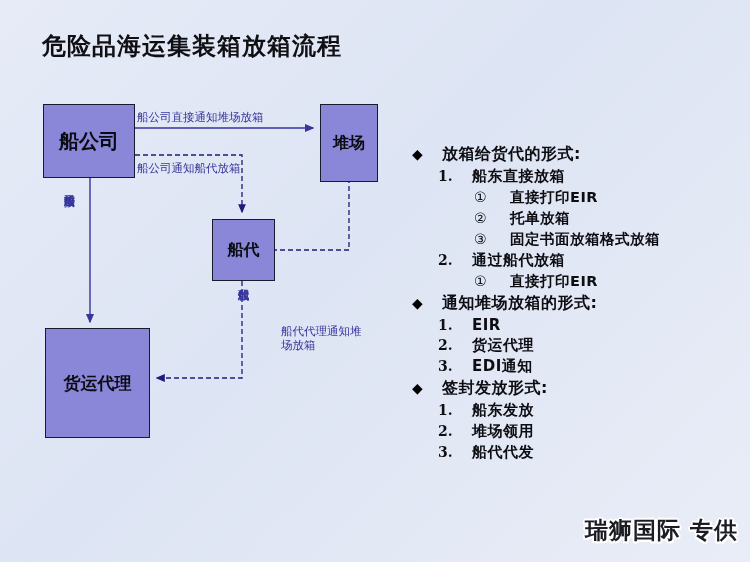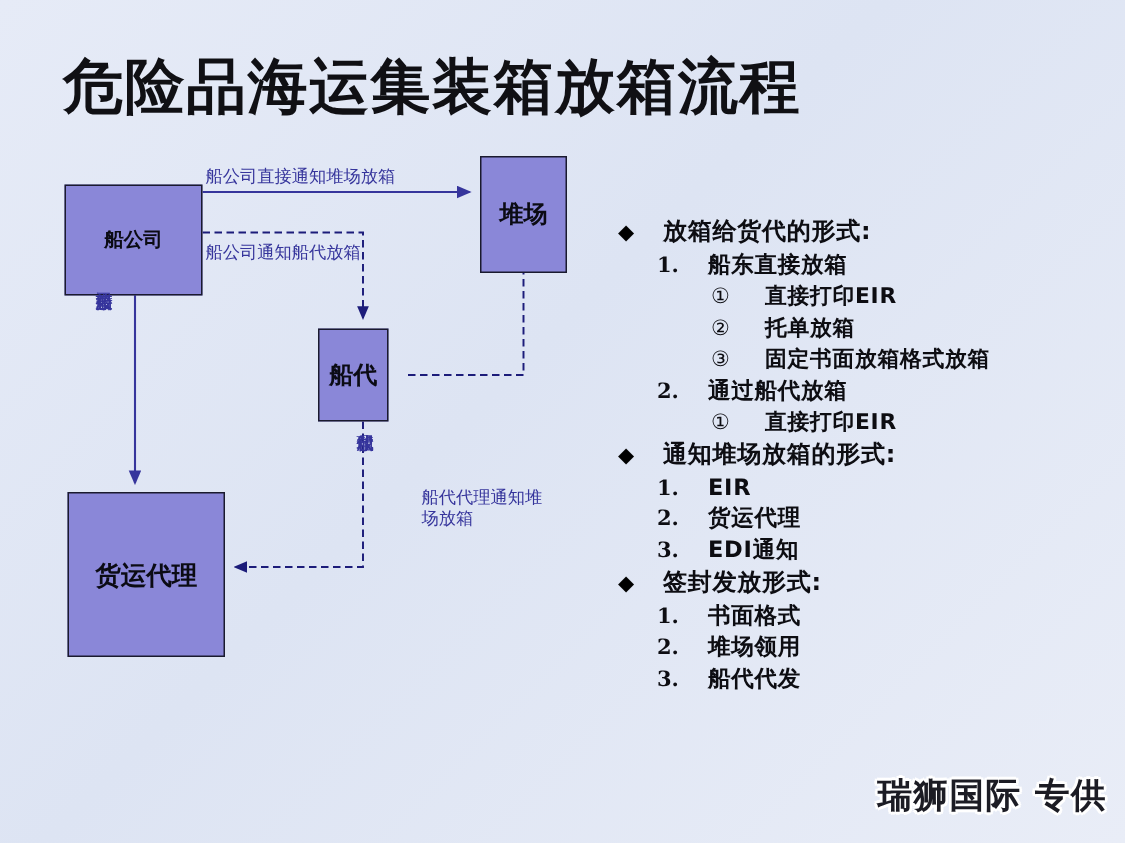--- a/index.html
+++ b/index.html
@@ -19,21 +19,21 @@
     height: 562px;
     background: linear-gradient(135deg, #e6ebf7 0%, #dde4f3 45%, #e9edf7 100%);
     overflow: hidden;
   }
 
   
   #title {
     position: absolute;
     left: 42px;
     top: 30px;
-    font-size: 40px;
+    font-size: 24px;
     font-weight: bold;
     color: #101014;
     letter-spacing: 1px;
     white-space: nowrap;
     font-family: Liberation Sans, sans-serif;
   }
 
   
   #flow {
     position: absolute;
@@ -47,23 +47,23 @@
     background: #8a87d8;
     border: 1.5px solid #1a1a2e;
     box-sizing: border-box;
     display: flex;
     align-items: center;
     justify-content: center;
     color: #0b0b14;
     font-weight: bold;
     font-family: "DejaVu Sans", "Liberation Sans", sans-serif;
   }
-  #node-carrier  { left: 43px;  top: 104px; width: 92px;  height: 74px;  font-size: 13px; margin-top: 19px; }
+  #node-carrier  { left: 43px;  top: 104px; width: 92px;  height: 74px;  font-size: 20px; }
   #node-yard     { left: 320px; top: 104px; width: 58px;  height: 78px;  font-size: 16px; }
-  #node-agent    { left: 212px; top: 219px; width: 47px;  height: 62px;  font-size: 16px; }
+  #node-agent    { left: 212px; top: 219px; width: 63px;  height: 62px;  font-size: 16px; }
   #node-forwarder{ left: 45px;  top: 328px; width: 105px; height: 110px; font-size: 17px; }
 
   
   .edge-label {
     position: absolute;
     color: #36359c;
     font-size: 11.5px;
     line-height: 1.25;
     white-space: nowrap;
     font-family: "DejaVu Sans", "Liberation Sans", sans-serif;
@@ -233,21 +233,21 @@
       <div class="row lvl2">
         <span class="marker">3.</span>
         <span class="txt">EDI通知</span>
       </div>
       <div class="row lvl1">
         <span class="marker">◆</span>
         <span class="txt">签封发放形式:</span>
       </div>
       <div class="row lvl2">
         <span class="marker">1.</span>
-        <span class="txt">书面格式</span>
+        <span class="txt">船东发放</span>
       </div>
       <div class="row lvl2">
         <span class="marker">2.</span>
         <span class="txt">堆场领用</span>
       </div>
       <div class="row lvl2">
         <span class="marker">3.</span>
         <span class="txt">船代代发</span>
       </div>
     </div>

